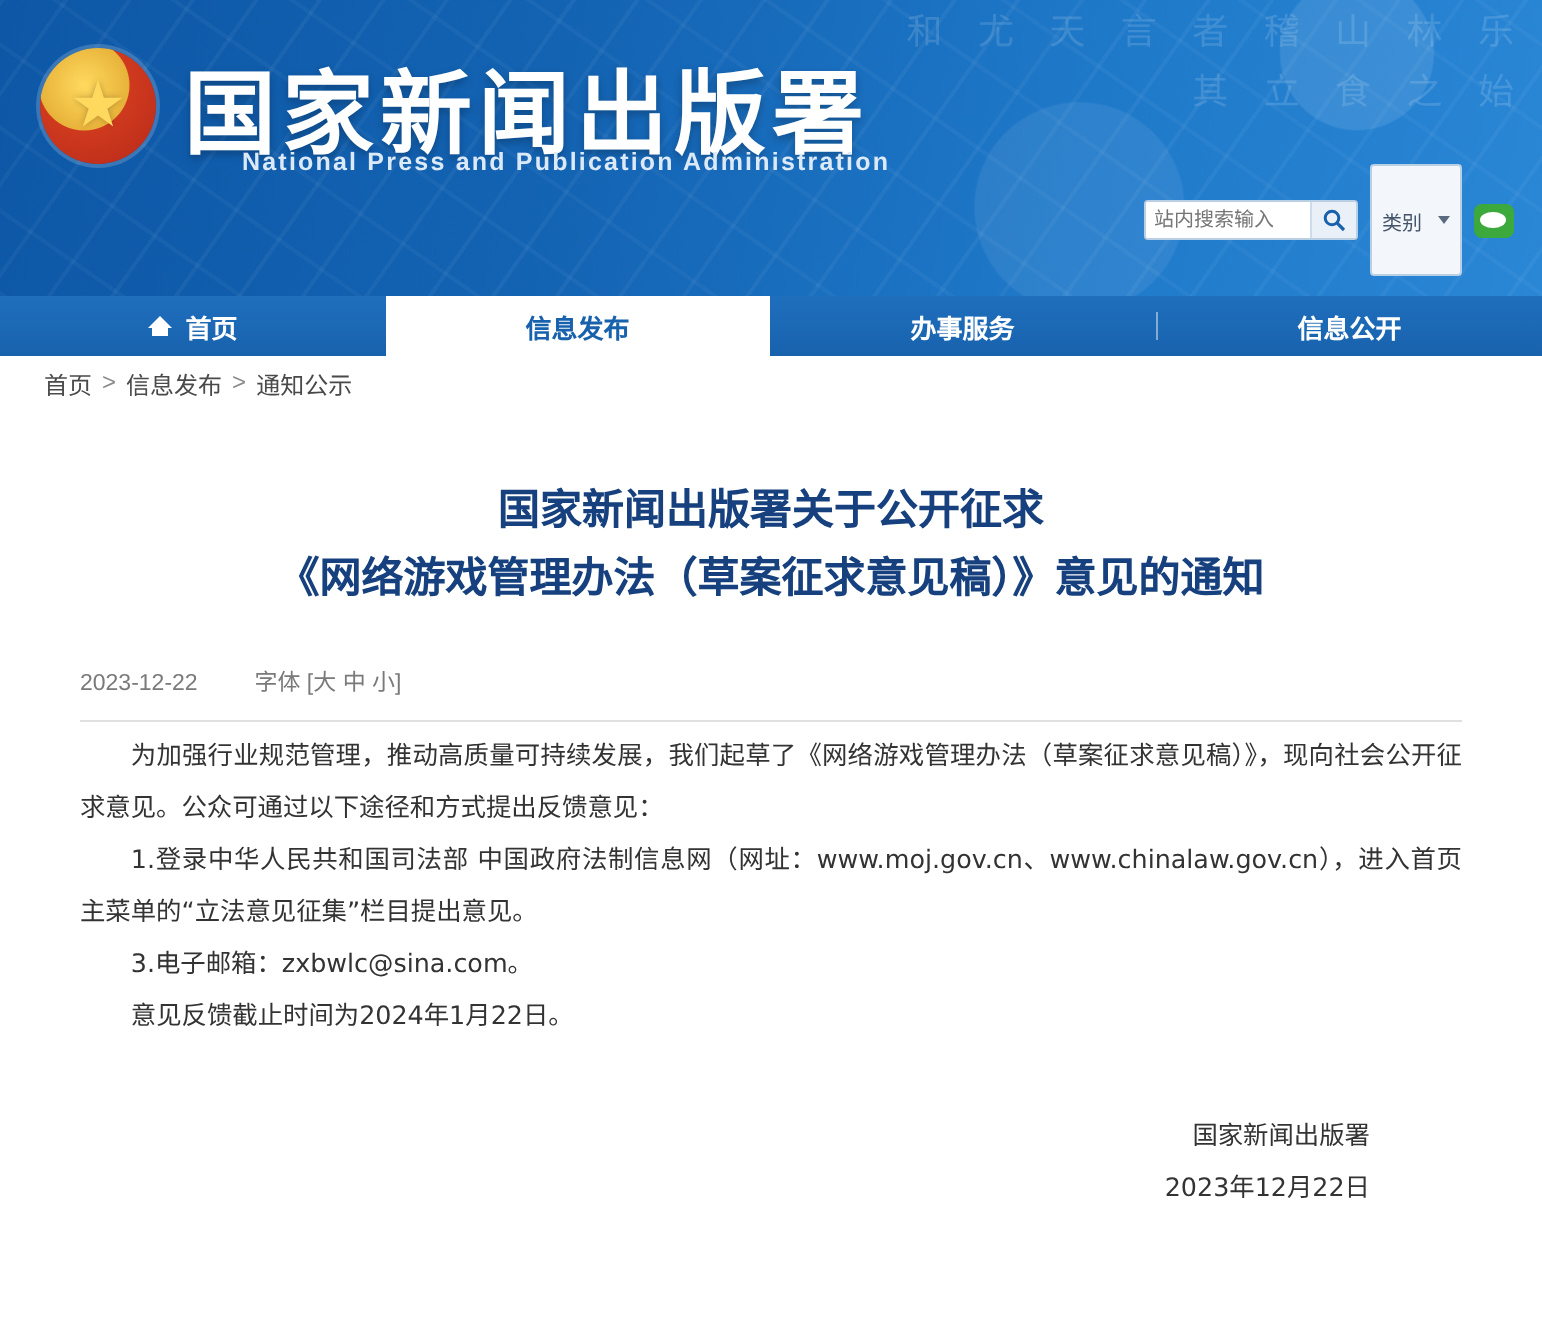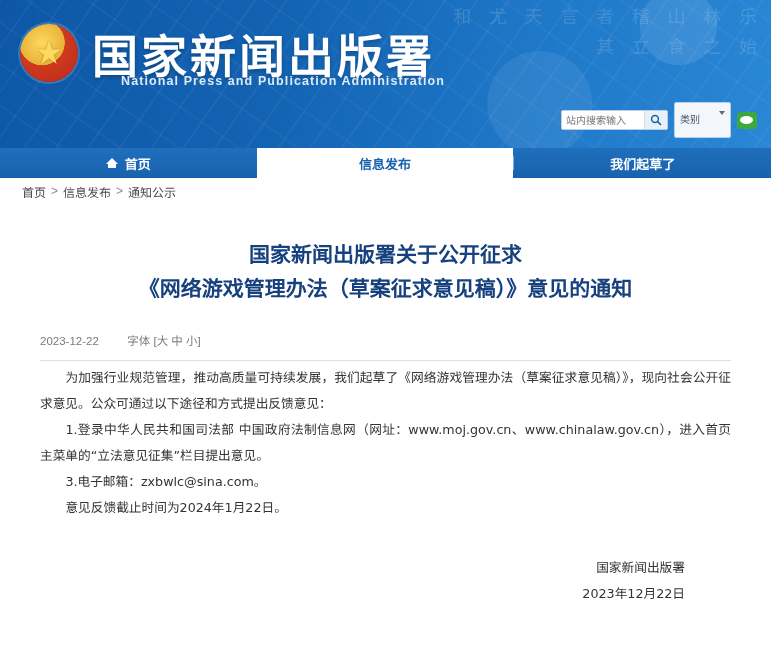--- a/index.html
+++ b/index.html
@@ -123,24 +123,24 @@
     background: #e9f0f7;
     border-left: 1px solid #cddcea;
     display: flex;
     align-items: center;
     justify-content: center;
     cursor: pointer;
   }
   .search-btn svg { display:block; }
   .kind-select {
     display: flex;
-    align-items: flex-start;
-    gap: 19px;
+    align-items: center;
+    gap: 8px;
     height: 18px;
-    padding: 8px 5px;
+    padding: 18px 5px;
     background: #f3f7fb;
     border: 1px solid #b9cfe4;
     border-radius: 2px;
     font-size: 10px;
     color: #44546a;
     cursor: pointer;
   }
   .caret {
     width: 0; height: 0;
     border-left: 3px solid transparent;
@@ -305,23 +305,26 @@
 </div>
 
 <div class="nav">
   <div class="nav-item">
     <span class="home-icon"></span>
     <span>首页</span>
   </div>
   <div class="nav-item active">
     <span>信息发布</span>
   </div>
+  <div class="nav-item">
+    <span>办事服务</span>
+  </div>
   <div class="nav-sep"></div>
   <div class="nav-item">
-    <span>我们起草了</span>
+    <span>信息公开</span>
   </div>
 </div>
 
 <div class="breadcrumb">
   <a>首页</a>
   <span class="sep">&gt;</span>
   <a>信息发布</a>
   <span class="sep">&gt;</span>
   <a>通知公示</a>
 </div>

